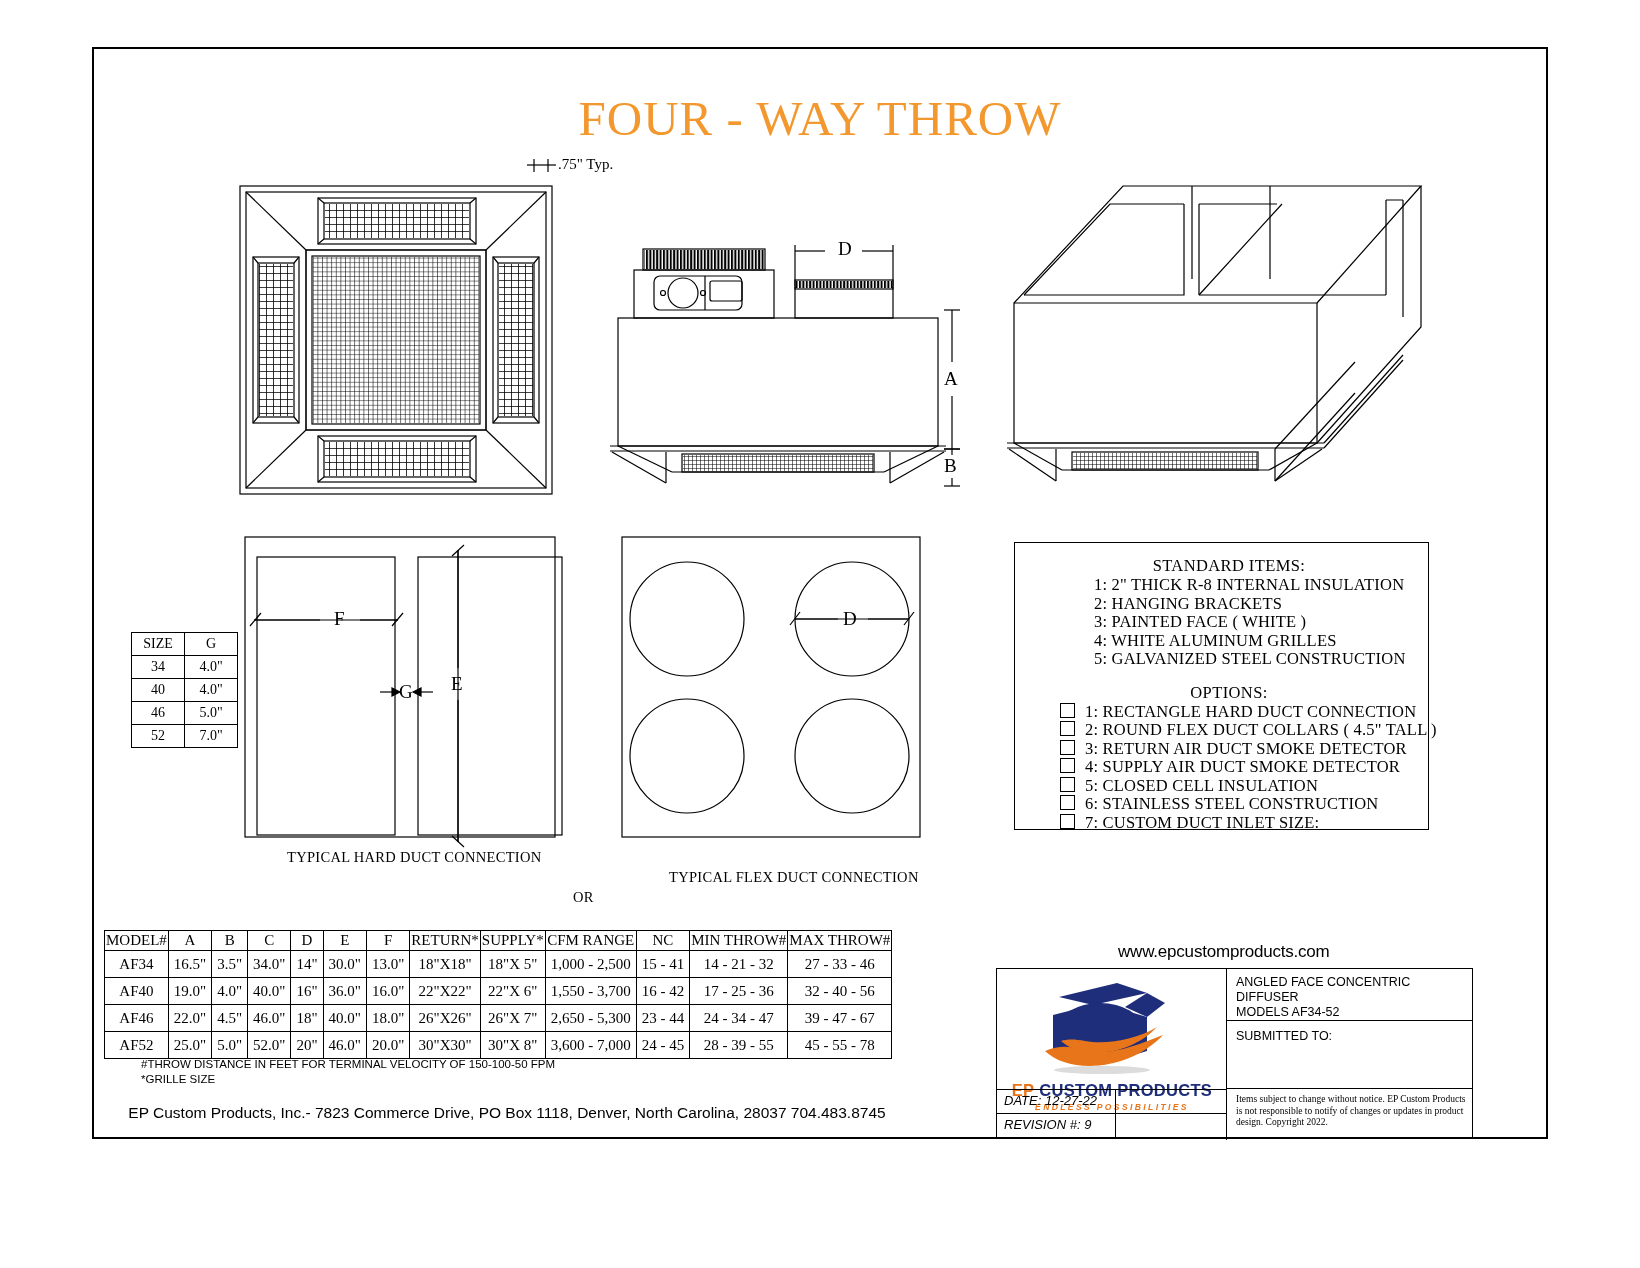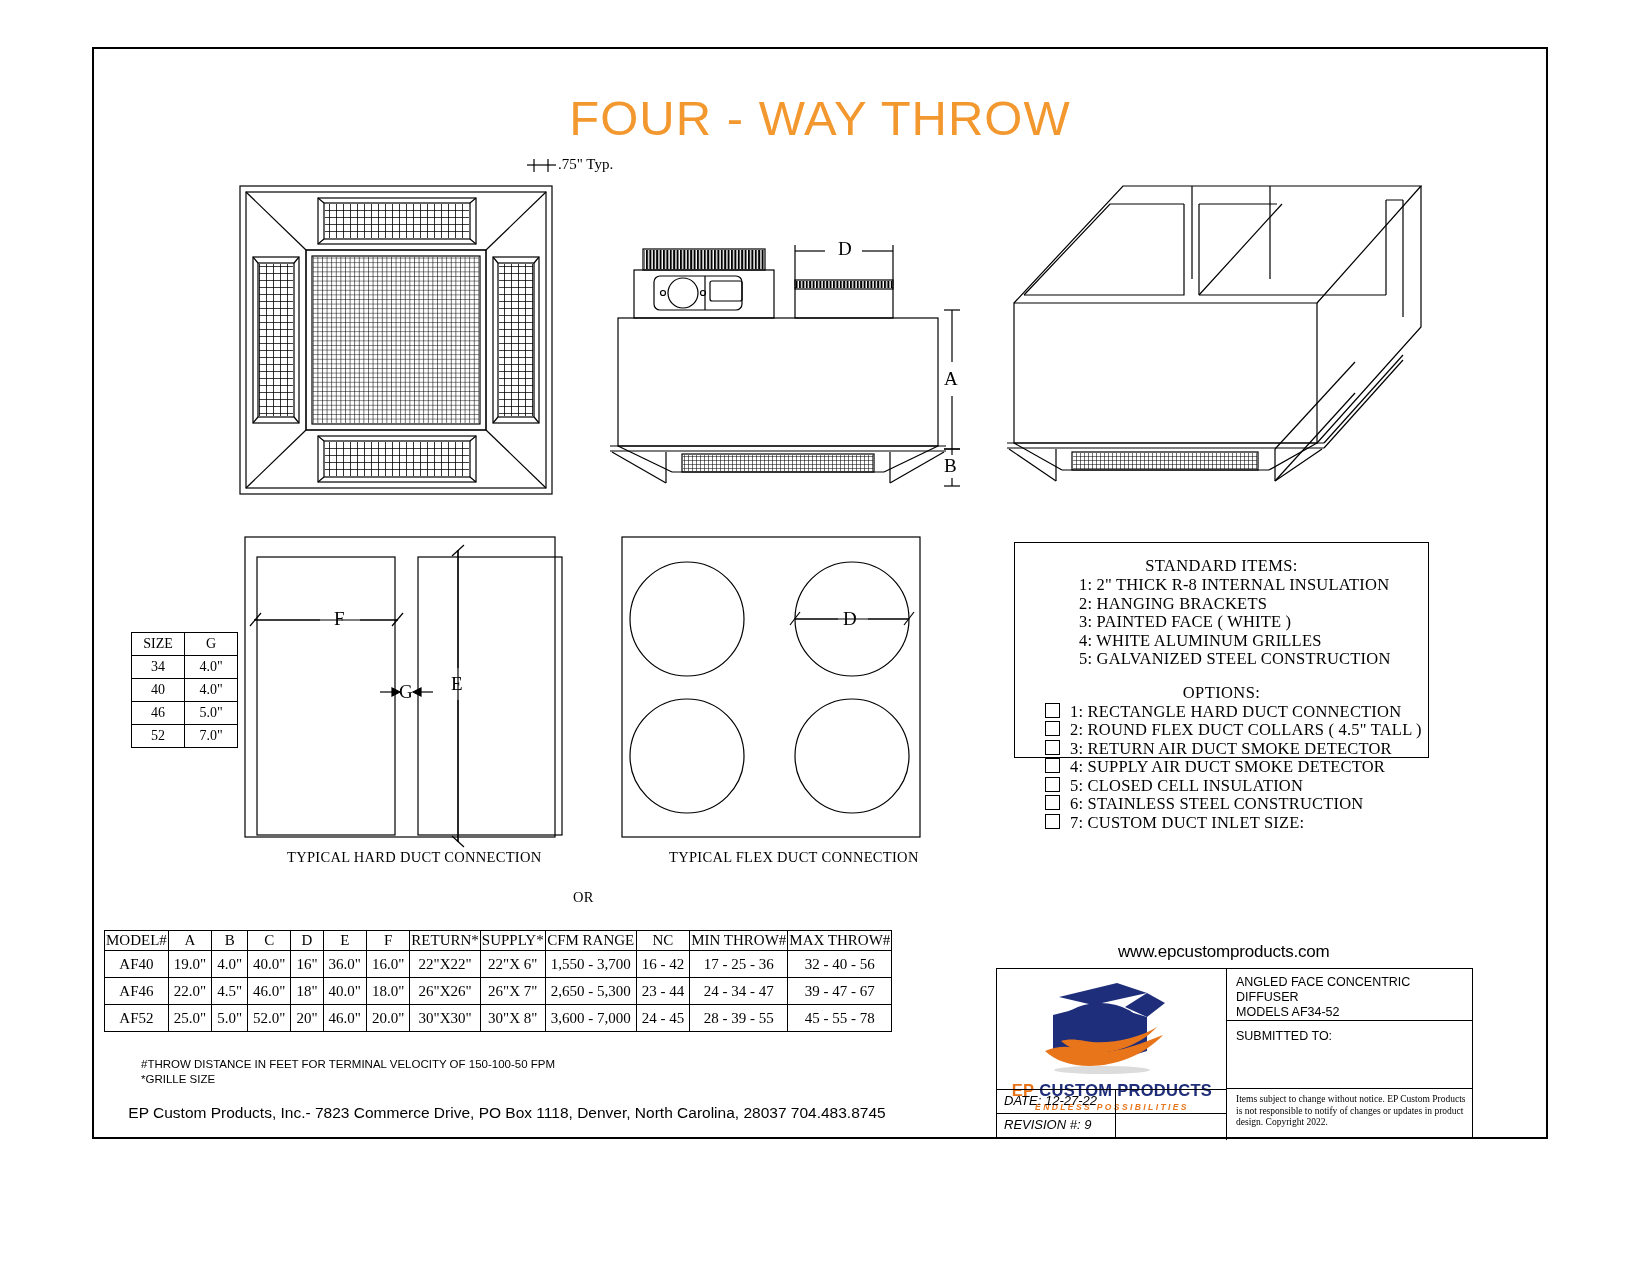--- a/index.html
+++ b/index.html
@@ -1,35 +1,35 @@
 <!DOCTYPE html>
 <html><head>
 <meta charset="utf-8">
 <style>
   html,body{margin:0;padding:0;background:#fff;}
   body{width:1640px;height:1268px;font-family:"Liberation Serif",serif;color:#000;}
   .sheet{position:relative;width:1640px;height:1268px;background:#fff;overflow:hidden;}
   .border-outer{position:absolute;left:92px;top:47px;width:1456px;height:1092px;border:2px solid #000;box-sizing:border-box;}
   .title{position:absolute;left:92px;top:90px;width:1456px;text-align:center;color:#F2982F;
-         font-family:Liberation Sans, sans-serif;font-size:49px;letter-spacing:1px;}
+         font-family:Liberation Serif, serif;font-size:49px;letter-spacing:1px;}
   .lbl{position:absolute;font-family:"Liberation Serif",serif;font-size:15px;color:#000;white-space:nowrap;}
   .lbl-dim{position:absolute;font-family:"Liberation Serif",serif;font-size:19px;color:#000;}
   .cap{position:absolute;font-family:"Liberation Serif",serif;font-size:14.5px;letter-spacing:.3px;color:#000;white-space:nowrap;}
   svg{position:absolute;left:0;top:0;overflow:visible;}
   
   table{border-collapse:collapse;font-family:"Liberation Serif",serif;}
   table td,table th{border:1px solid #000;text-align:center;font-weight:normal;}
   
   .tbl-size{position:absolute;left:131px;top:632px;font-size:14px;}
   .tbl-size td{width:44px;height:22px;padding:0 4px;}
   
   .tbl-main{position:absolute;left:104px;top:930px;font-size:15px;}
   .tbl-main td{height:26px;padding:0 5px;white-space:nowrap;}
   
-  .optbox{position:absolute;left:1014px;top:542px;width:415px;height:216px;border:1.5px solid #000;box-sizing:border-box;}
+  .optbox{position:absolute;left:1014px;top:542px;width:415px;height:288px;border:1.5px solid #000;box-sizing:border-box;padding-left:15px;}
   .opt-head{text-align:center;font-size:16.5px;letter-spacing:.4px;margin-top:13px;}
   .opt-line{font-size:16.5px;letter-spacing:.2px;padding-left:64px;line-height:18.5px;white-space:nowrap;}
   .opt-line.cb{padding-left:30px;position:relative;}
   .chk{display:inline-block;width:13px;height:13px;border:1.3px solid #000;margin-right:10px;vertical-align:-1px;}
   
   .web{position:absolute;left:1118px;top:942px;font-family:"Liberation Sans",sans-serif;font-size:17px;letter-spacing:-.2px;}
   .tb{position:absolute;left:996px;top:968px;width:477px;height:171px;border:1.5px solid #000;box-sizing:border-box;}
   .tb-logo{position:absolute;left:0;top:0;width:230px;height:171px;border-right:1.5px solid #000;box-sizing:border-box;}
   .tb-r1{position:absolute;left:230px;top:0;width:245px;height:52px;border-bottom:1.5px solid #000;box-sizing:border-box;
          font-family:"Liberation Sans",sans-serif;font-size:12.5px;line-height:15px;padding:6px 0 4px 9px;}
@@ -261,21 +261,21 @@
   <div class="lbl-dim" style="left:838px;top:238px;">D</div>
   <div class="lbl-dim" style="left:944px;top:368px;">A</div>
   <div class="lbl-dim" style="left:944px;top:455px;">B</div>
   <div class="lbl-dim" style="left:334px;top:608px;">F</div>
   <div class="lbl-dim" style="left:399px;top:681px;">G</div>
   <div class="lbl-dim" style="left:451px;top:673px;">E</div>
   <div class="lbl-dim" style="left:843px;top:608px;">D</div>
 
   <div class="cap" style="left:287px;top:849px;">TYPICAL HARD DUCT CONNECTION</div>
   <div class="cap" style="left:573px;top:849px;margin-top:40px;">OR</div>
-  <div class="cap" style="left:669px;top:849px;">TYPICAL FLEX DUCT CONNECTION</div>
+  <div class="cap" style="left:669px;top:869px;">TYPICAL FLEX DUCT CONNECTION</div>
 
   <table class="tbl-size">
     <tbody>
         <tr>
           <td>SIZE</td>
           <td>G</td>
         </tr>
         <tr>
           <td>34</td>
           <td>4.0"</td>
@@ -328,20 +328,35 @@
           <th>F</th>
           <th>RETURN*</th>
           <th>SUPPLY*</th>
           <th>CFM RANGE</th>
           <th>NC</th>
           <th>MIN THROW#</th>
           <th>MAX THROW#</th>
         </tr>
       </thead>
     <tbody>
+        <tr>
+          <td>AF34</td>
+          <td>16.5"</td>
+          <td>3.5"</td>
+          <td>34.0"</td>
+          <td>14"</td>
+          <td>30.0"</td>
+          <td>13.0"</td>
+          <td>18"X18"</td>
+          <td>18"X 5"</td>
+          <td>1,000 - 2,500</td>
+          <td>15 - 41</td>
+          <td>14 - 21 - 32</td>
+          <td>27 - 33 - 46</td>
+        </tr>
         <tr>
           <td>AF40</td>
           <td>19.0"</td>
           <td>4.0"</td>
           <td>40.0"</td>
           <td>16"</td>
           <td>36.0"</td>
           <td>16.0"</td>
           <td>22"X22"</td>
           <td>22"X 6"</td>

